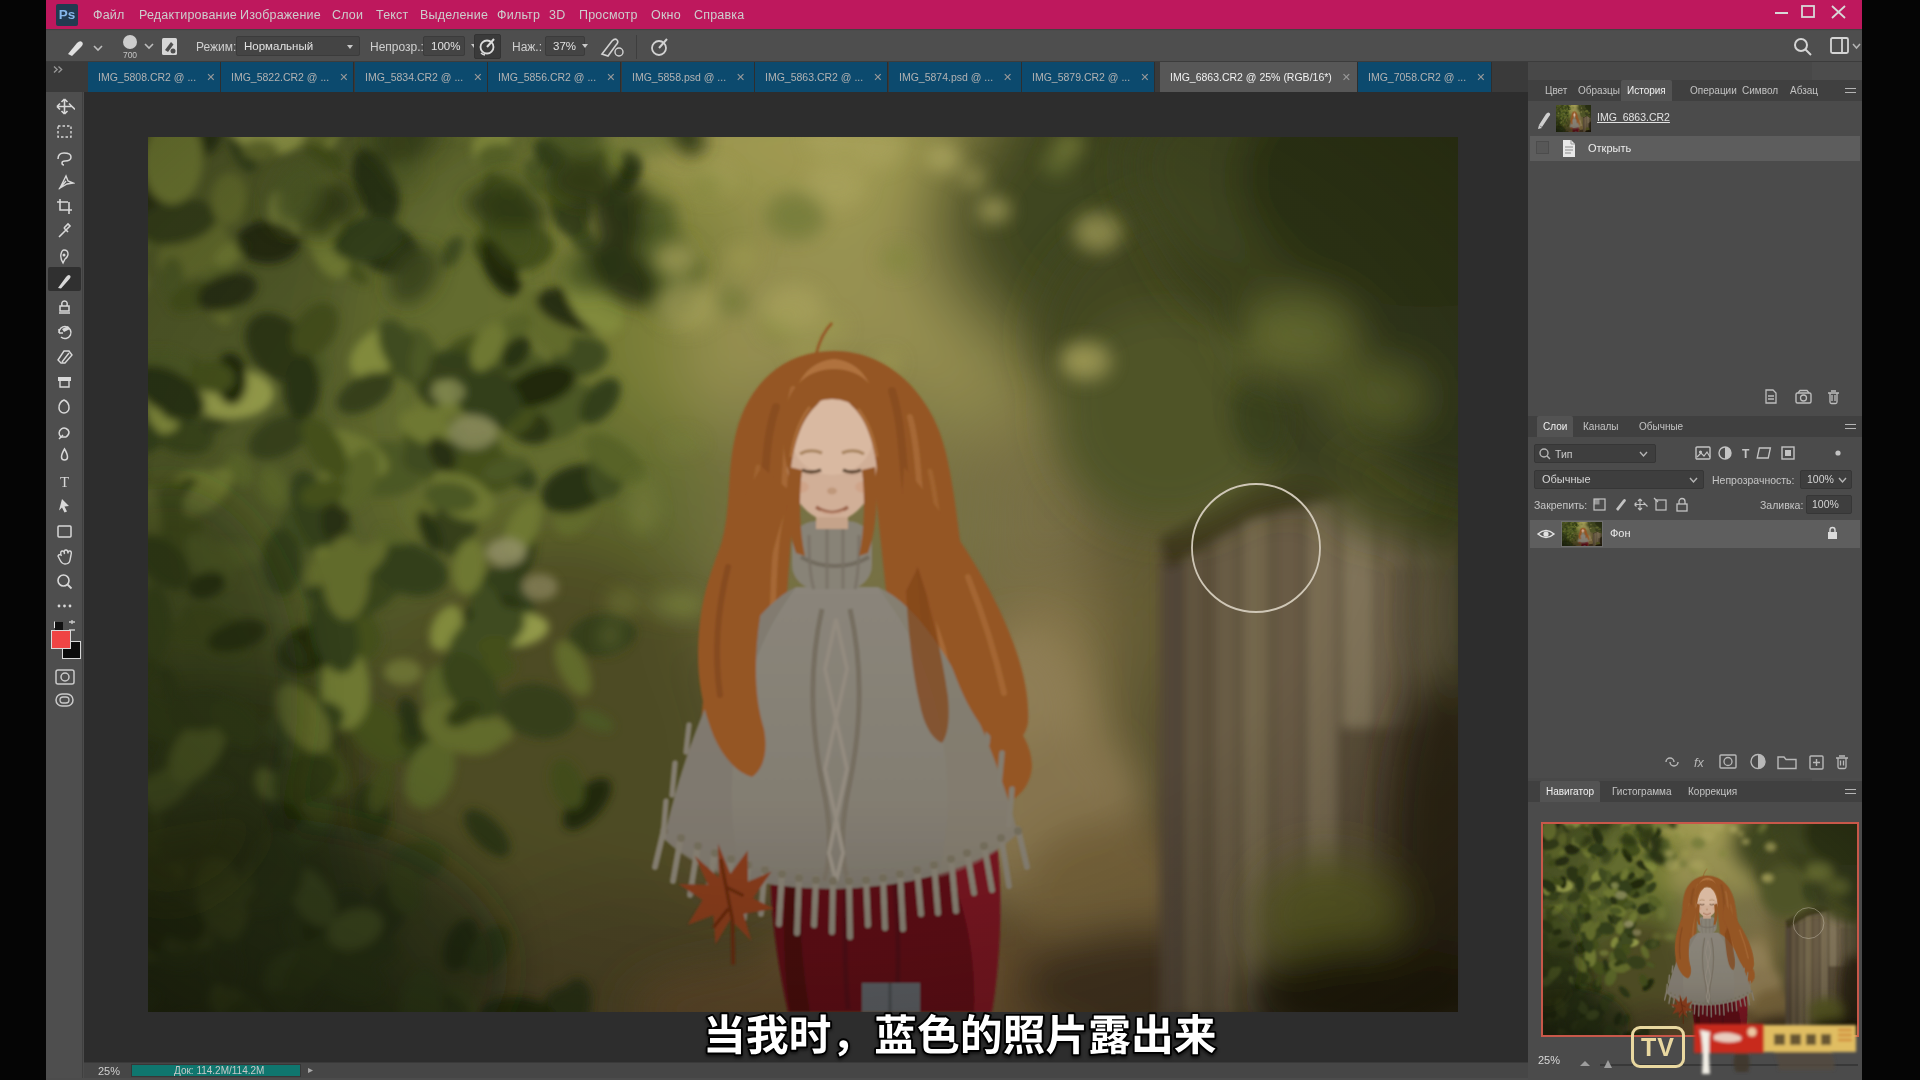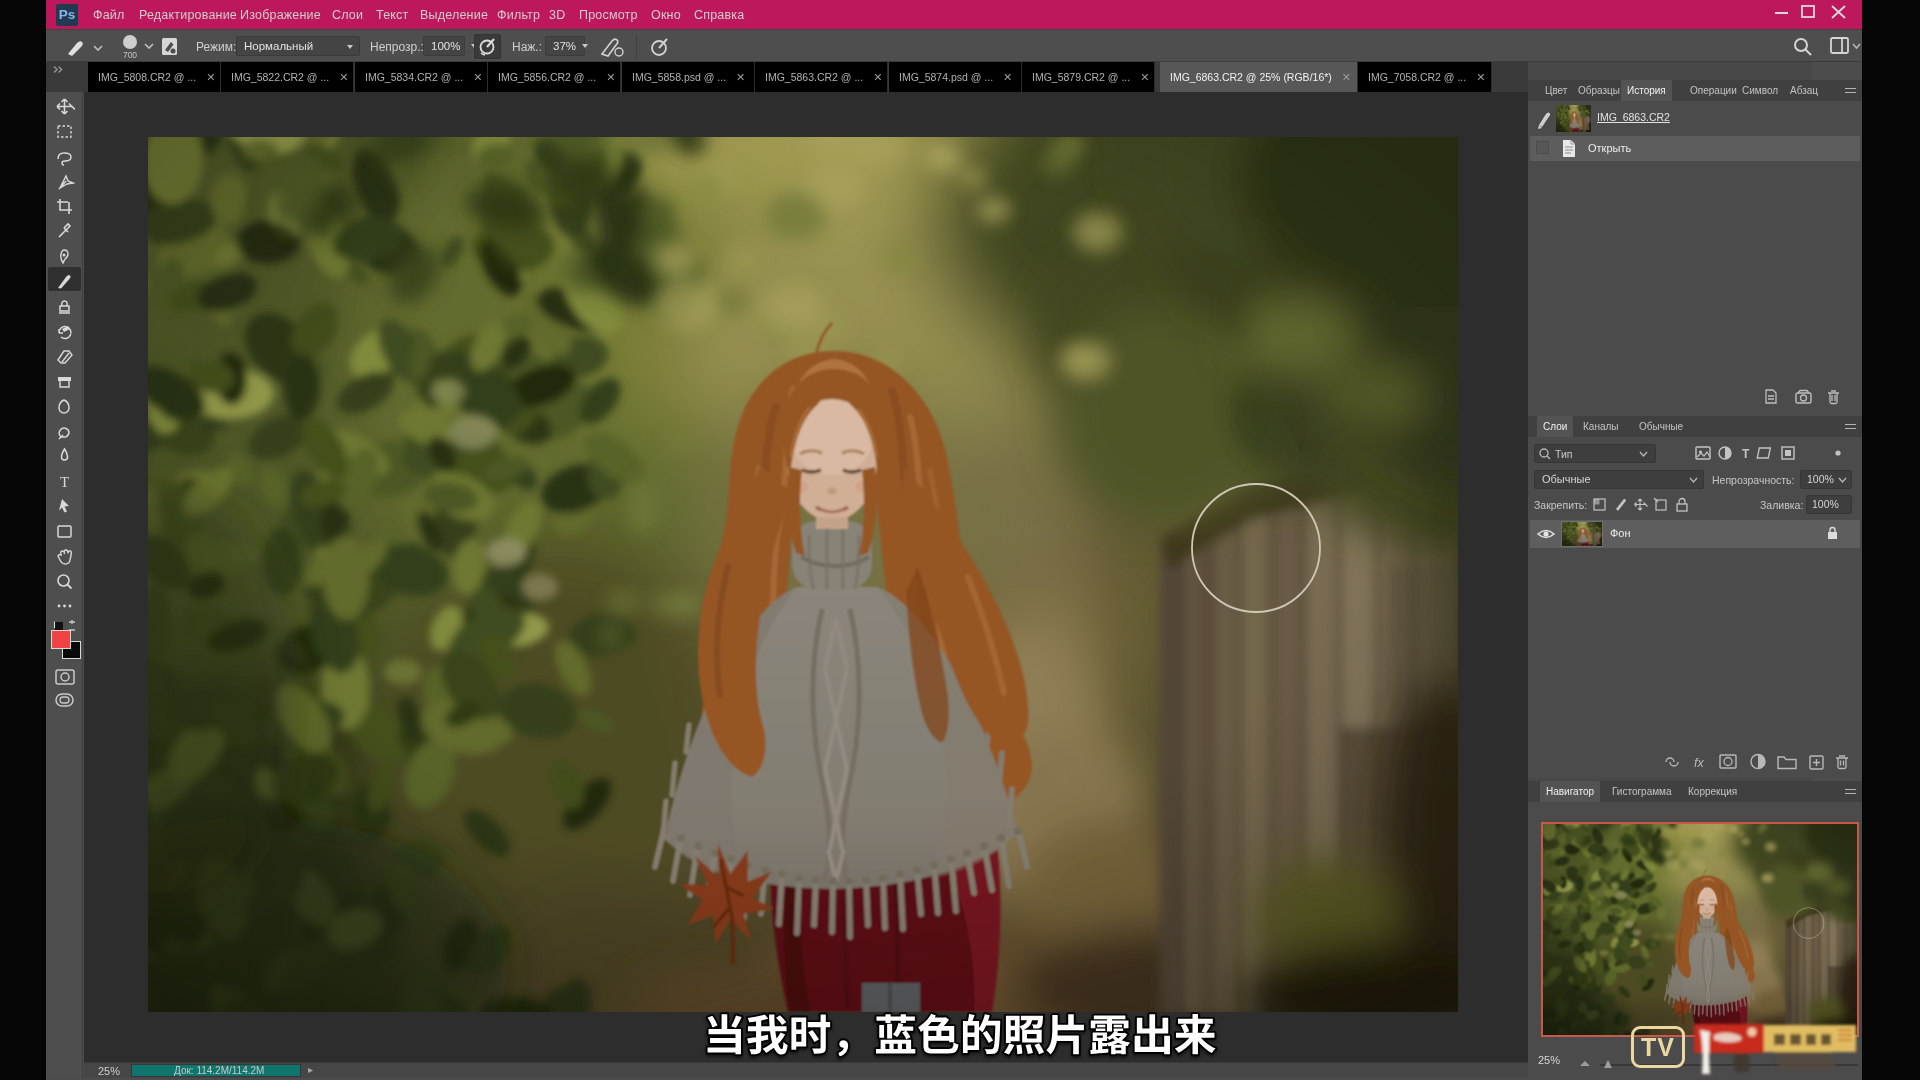--- a/index.html
+++ b/index.html
@@ -8,21 +8,21 @@
 #menubar{position:absolute;left:0;top:0;width:1816px;height:30px;background:#be185d;border-bottom:1px solid #424242}
 #menubar .mi{position:absolute;top:8px;font-size:12.5px;color:#cecece;letter-spacing:.2px}
 #pslogo{position:absolute;left:10px;top:4px;width:22px;height:22px;background:#223a50;border-radius:2px;
  color:#86b7ea;font-size:13.5px;font-weight:bold;text-align:center;line-height:21px}
 #optbar{position:absolute;left:0;top:31px;width:1816px;height:31px;background:#4e4e4e;border-bottom:1px solid #3c3c3c}
 .olab{position:absolute;top:9px;font-size:12px;color:#cfcfcf}
 .obox{position:absolute;top:5px;height:20px;background:#444444;border:1px solid #3b3b3b;border-radius:2px;
  font-size:11.5px;color:#e2e2e2;line-height:18px;padding-left:7px}
 .oarr{position:absolute;top:13px;width:0;height:0;border-left:3.5px solid transparent;border-right:3.5px solid transparent;border-top:4px solid #c9c9c9}
 #tabbar{position:absolute;left:0;top:62px;width:1482px;height:30px;background:#3a3a3a}
-.dtab{position:absolute;top:0;height:30px;background:#000000;border-right:1px solid #2e2e2e;color:#b2b2b2;
+.dtab{position:absolute;top:0;height:30px;background:#0c4a6e;border-right:1px solid #2e2e2e;color:#b2b2b2;
  font-size:10.5px;line-height:30px;white-space:nowrap;overflow:hidden;padding-left:10px}
 .dtab .x{color:#9a9a9a;margin-left:7px;font-size:11px}
 .dtab.act{background:#575757;color:#f1f1f1}
 #toolbar{position:absolute;left:0;top:92px;width:37px;height:986px;background:#4e4e4e;border-right:1px solid #404040}
 .tool{position:absolute;left:8px;width:21px;height:21px}
 #canvas{position:absolute;left:38px;top:92px;width:1444px;height:970px;background:#2d2d2d}
 #statusbar{position:absolute;left:38px;top:1062px;width:1444px;height:16px;background:#464646;border-top:1px solid #3a3a3a}
 #rightcol{position:absolute;left:1482px;top:62px;width:284px;height:1018px;background:#484848}
 .ptabs{position:absolute;left:0;width:334px;height:21px;background:#404040}
 .ptab{position:absolute;top:0;height:21px;font-size:10px;color:#c3c3c3;line-height:21px;padding:0 6px}

